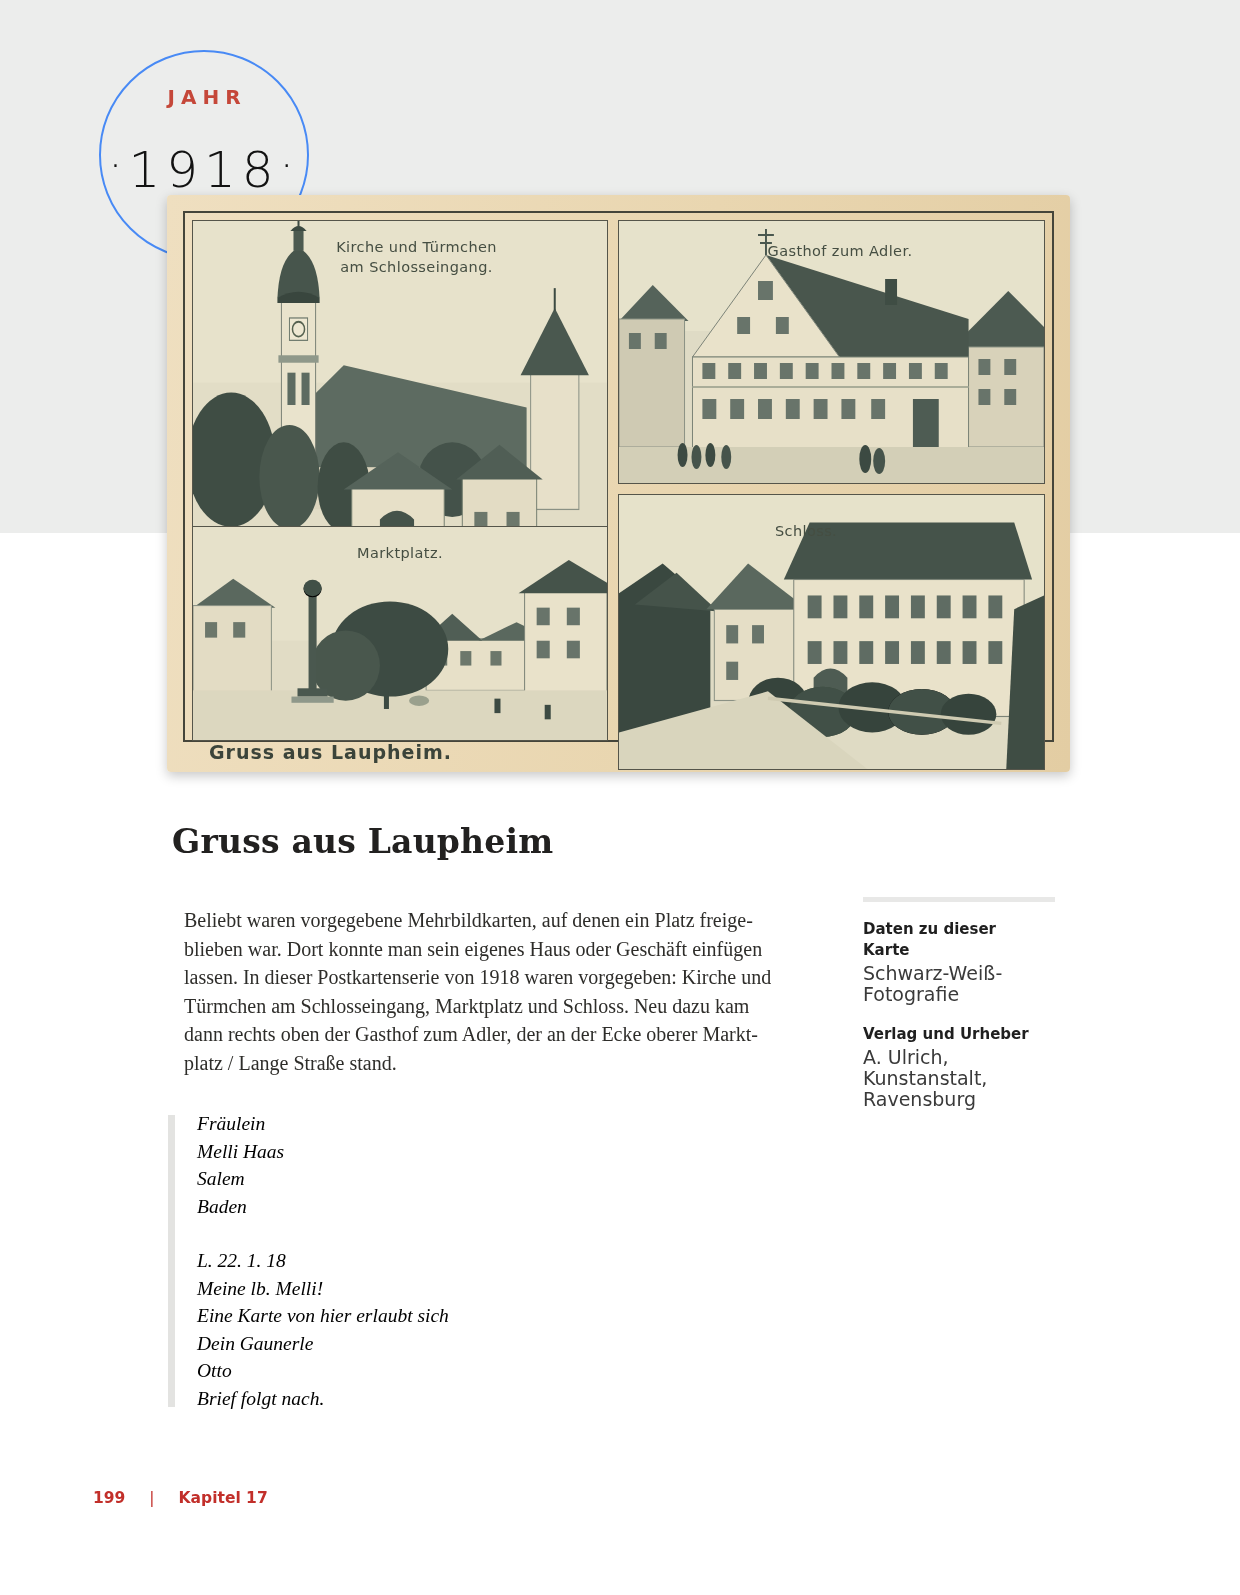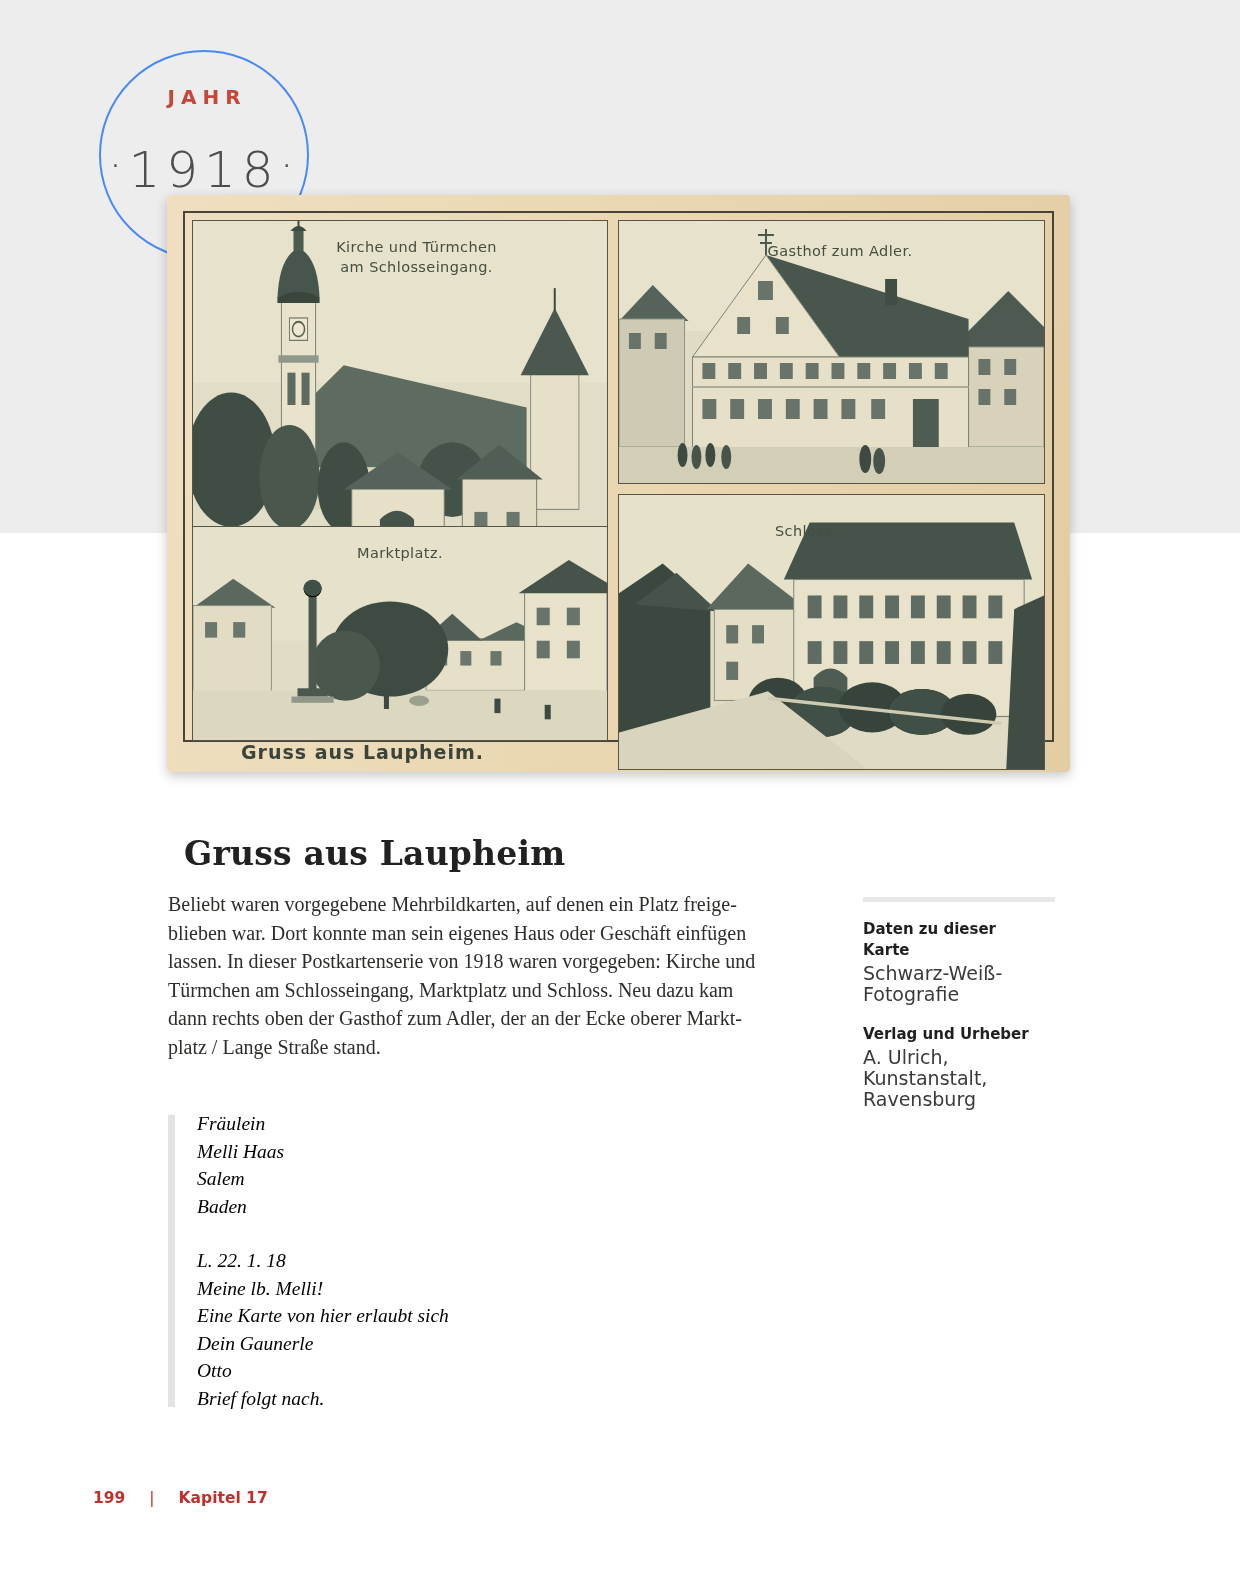--- a/index.html
+++ b/index.html
@@ -6,21 +6,21 @@
   .page{position:relative;width:1240px;height:1595px;background:#ffffff;overflow:hidden;
         font-family:"Liberation Sans", sans-serif;}
   .gray-band{position:absolute;left:0;top:0;width:1240px;height:533px;background:#ecedec;}
 
   
   .badge{position:absolute;left:99px;top:50px;width:210px;height:210px;border:2px solid #3b82f6;
          border-radius:50%;z-index:1;box-sizing:border-box;opacity:.92;}
   .badge-label{position:absolute;left:0;top:33px;width:100%;text-align:center;
                font-family:"DejaVu Sans", sans-serif;font-weight:bold;font-size:20px;
                letter-spacing:6px;padding-left:6px;box-sizing:border-box;color:#c23a2a;}
-  .badge-year-row{position:absolute;left:0;top:88px;width:100%;text-align:center;color:#404040;
+  .badge-year-row{position:absolute;left:0;top:88px;width:100%;text-align:center;color:#000000;
                   font-family:"DejaVu Sans", sans-serif;font-weight:200;font-size:50px;
                   letter-spacing:6px;white-space:nowrap;}
   .badge-dot{font-size:44px;vertical-align:6px;}
 
   
   .postcard{position:absolute;left:167px;top:195px;width:903px;height:577px;z-index:2;
             background:linear-gradient(100deg,#efdfc0 0%,#e9d6b0 55%,#e3cda3 100%);
             border-radius:4px;box-shadow:0 4px 12px rgba(0,0,0,.22);}
   .pc-frame{position:absolute;left:16px;top:16px;right:16px;bottom:30px;border:2px solid #45453a;}
   .photo{position:absolute;background:#e2ddc6;outline:1px solid #55554a;overflow:hidden;}
@@ -30,27 +30,27 @@
   .photo-marktplatz{left:26px;top:332px;width:414px;height:213px;}
   .photo-schloss{left:452px;top:300px;width:425px;height:274px;}
   .pc-caption{position:absolute;transform:translateX(-50%);white-space:pre-line;text-align:center;
               font-family:"DejaVu Sans", sans-serif;font-size:14.5px;line-height:20px;
               color:#454e42;letter-spacing:.4px;}
   .cap-kirche{left:54%;top:16px;}
   .cap-gasthof{left:52%;top:20px;}
   .cap-marktplatz{left:50%;top:16px;}
   .cap-schloss{left:44%;top:26px;}
   .pc-greeting{position:absolute;left:42px;top:546px;font-family:"DejaVu Sans", sans-serif;
-               font-weight:bold;font-size:19px;color:#3b443a;letter-spacing:1px;margin-left:32px;}
-
-  
-  .article-title{position:absolute;left:168px;top:818px;margin:16px;
+               font-weight:bold;font-size:19px;color:#3b443a;letter-spacing:1px;}
+
+  
+  .article-title{position:absolute;left:168px;top:818px;margin:4px;
                  font-family:"DejaVu Serif", serif;font-weight:bold;font-size:33px;
                  color:#222120;letter-spacing:.2px;}
-  .article-body{position:absolute;left:168px;top:890px;width:672px;margin:0;
+  .article-body{position:absolute;left:168px;top:890px;width:672px;margin:16px;
                 font-family:"Liberation Serif", serif;font-size:20px;line-height:28.5px;
                 color:#2e2d2a;white-space:pre-line;}
 
   
   .sidebar{position:absolute;left:863px;top:897px;width:192px;
            font-family:"DejaVu Sans", sans-serif;color:#3a3a3a;}
   .sb-rule{width:100%;height:5px;background:#e8e8e7;margin-bottom:17px;}
   .sb-title{font-weight:bold;font-size:15px;color:#1f1f1f;margin:0 8px 2px 0;line-height:21px;}
   .sb-text{font-size:19px;line-height:21px;margin:0 0 19px 0;white-space:pre-line;}
 

